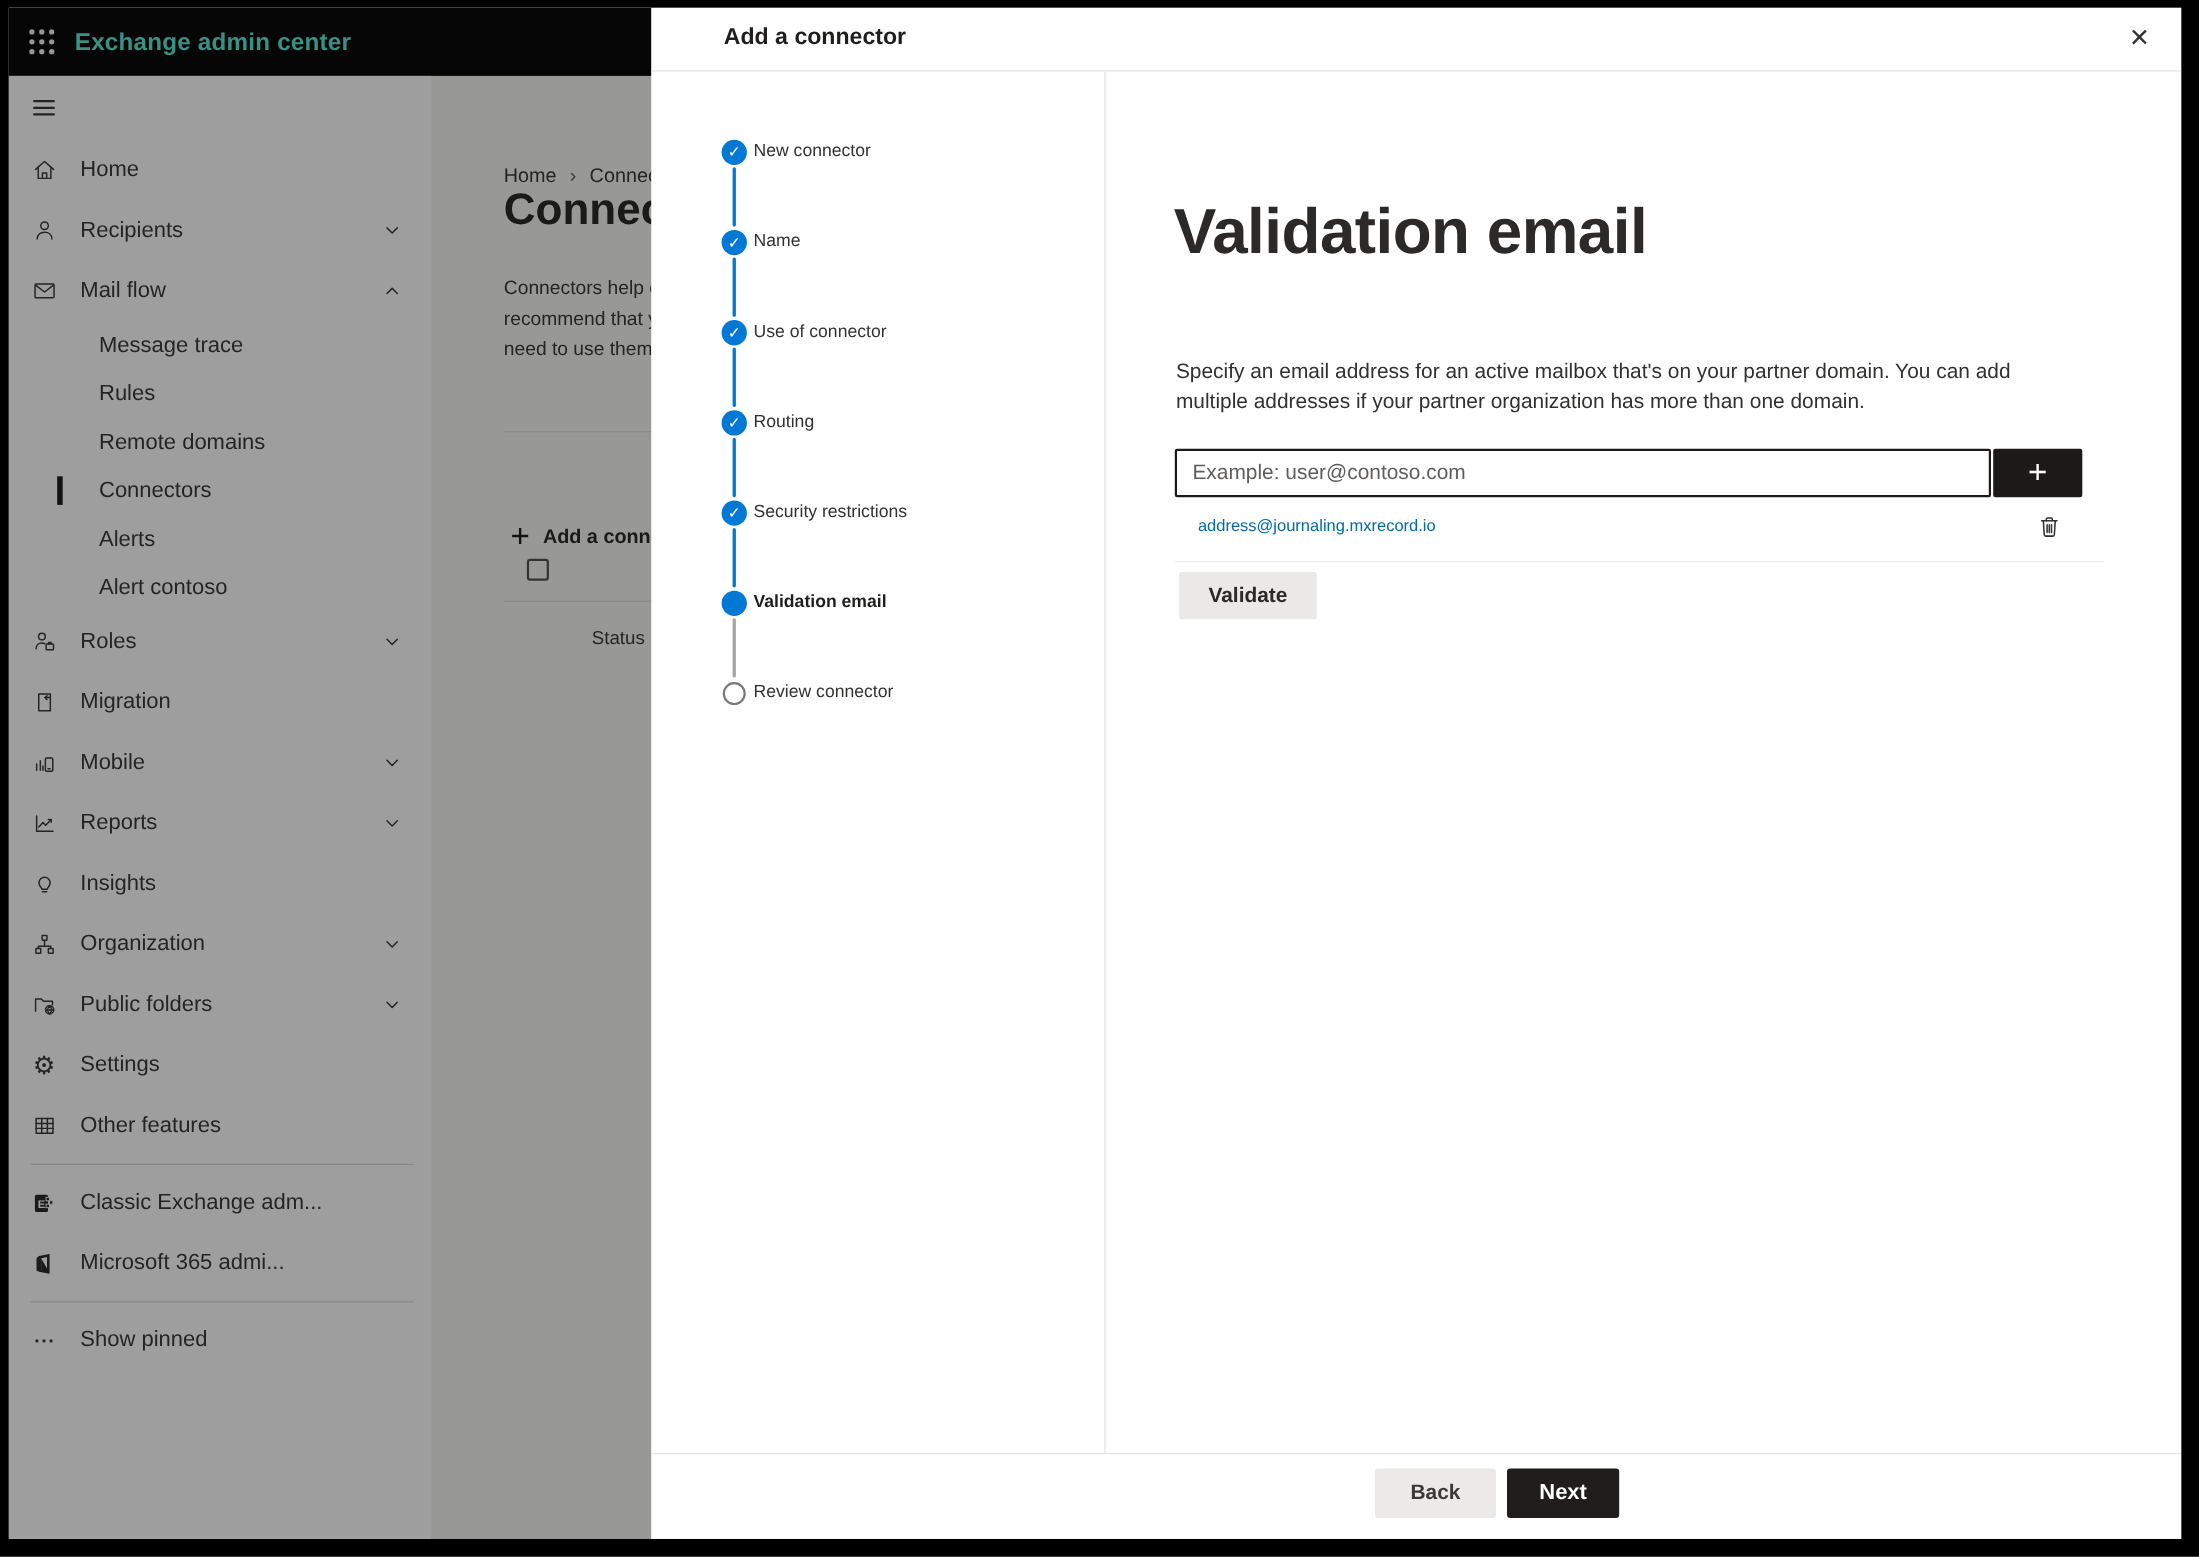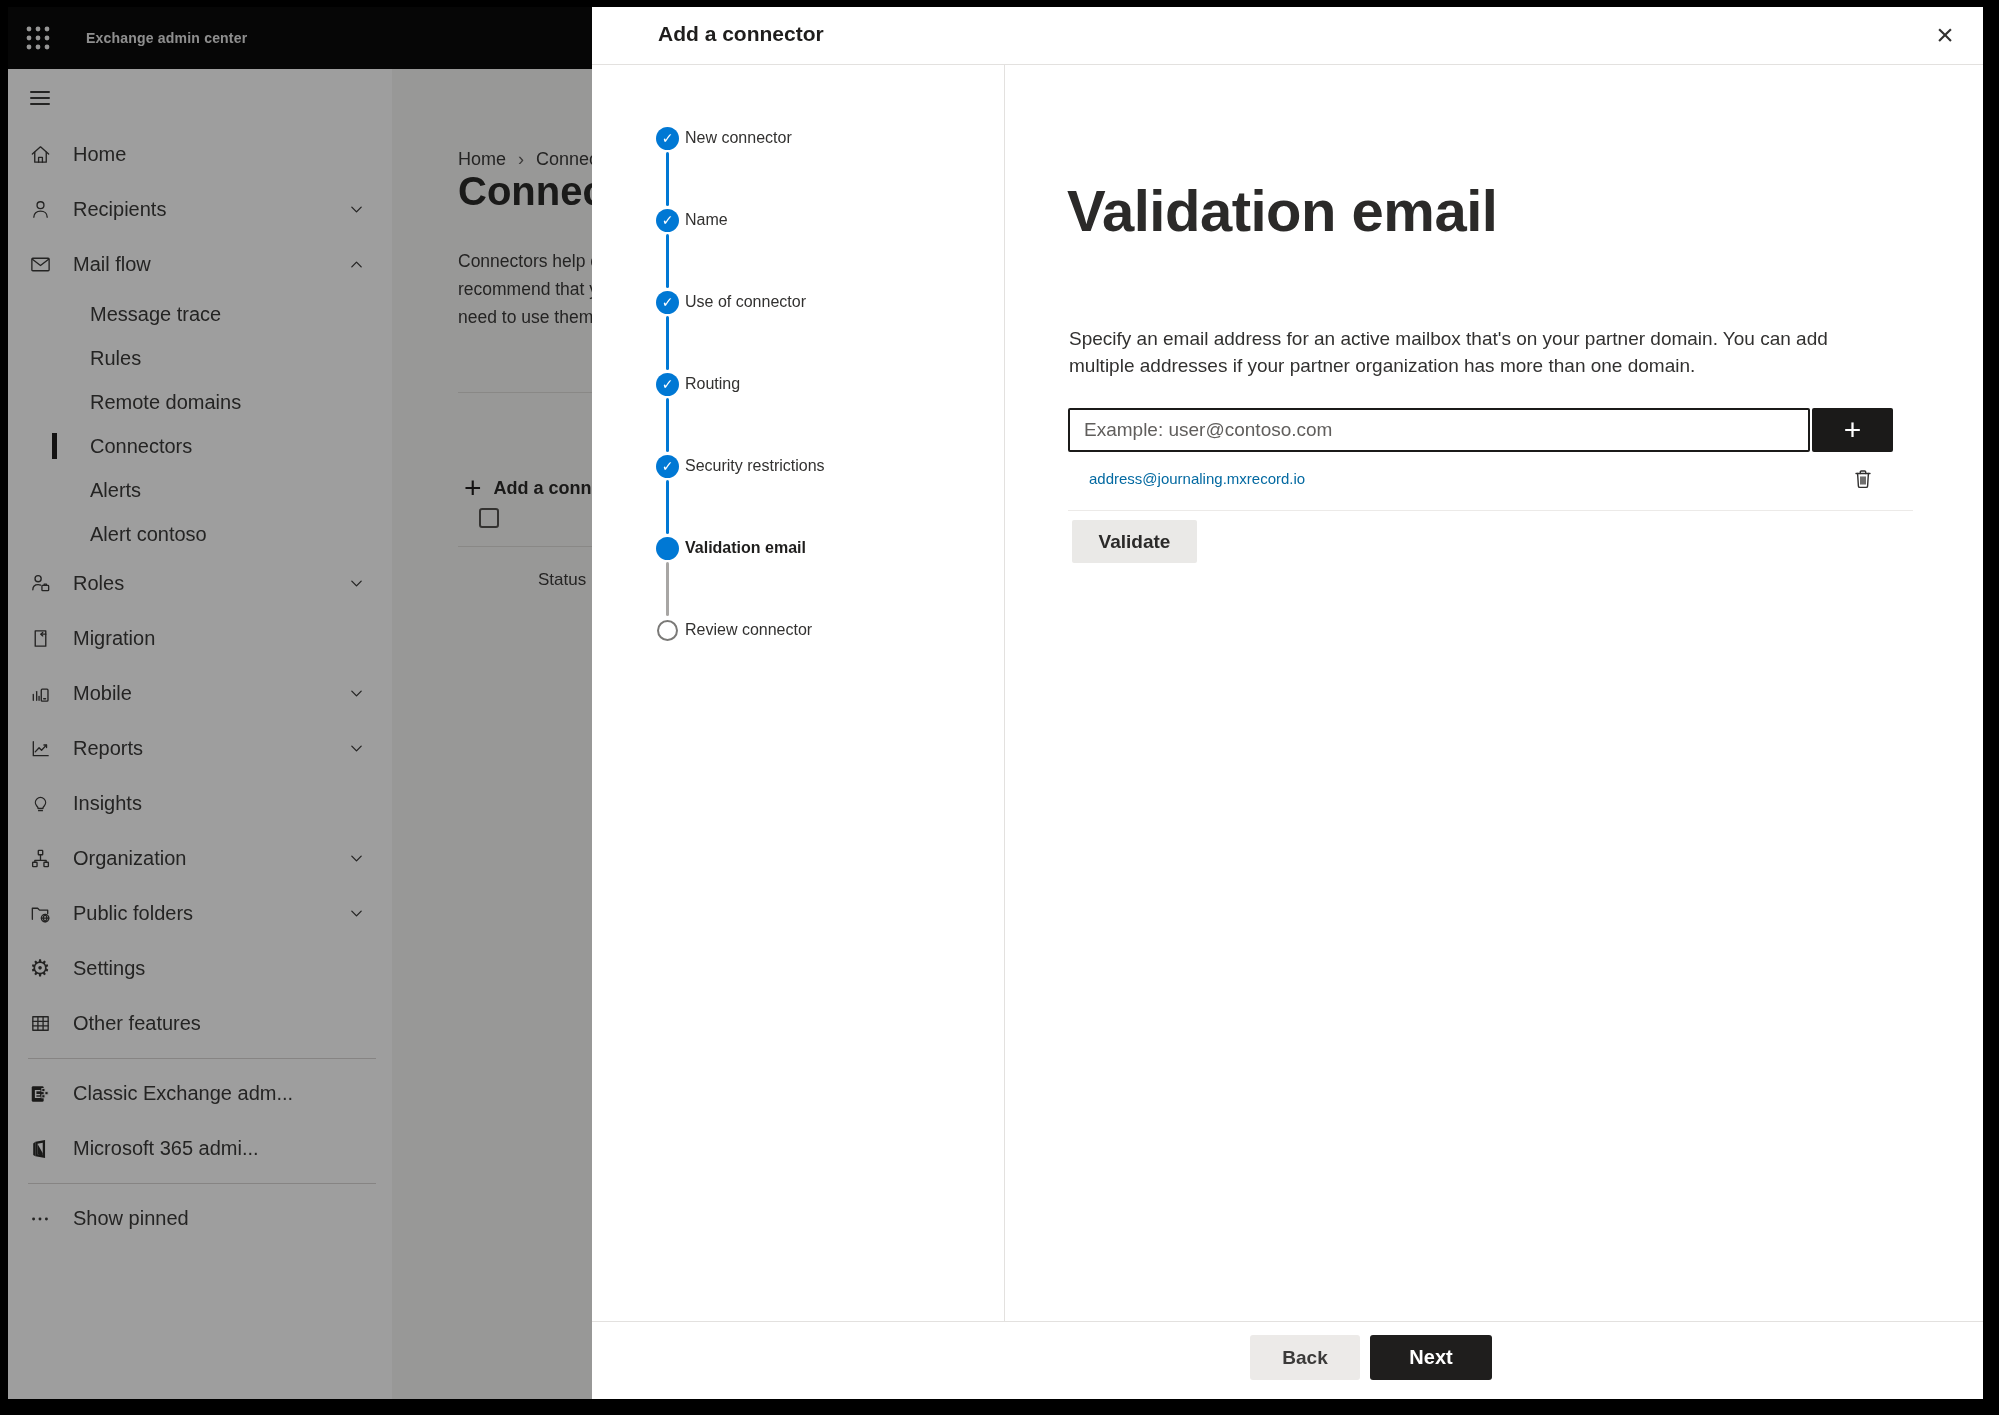--- a/index.html
+++ b/index.html
@@ -5,21 +5,21 @@
   * { margin:0; padding:0; box-sizing:border-box; }
   html,body { width:1999px; height:1415px; background:#000; overflow:hidden;
     font-family:"Liberation Sans","DejaVu Sans",sans-serif; }
   .viewport { position:absolute; left:8px; top:7px; width:1975px; height:1392px;
     background:#f6f5f4; overflow:hidden; }
 
   
   .topbar { position:absolute; left:0; top:0; width:100%; height:62px; background:#0b0b0b;
     display:flex; align-items:center; z-index:1; }
   .waffle-btn { width:60px; height:62px; display:flex; align-items:center; justify-content:center; cursor:pointer; }
-  .topbar-title { color:#e5e5e5; font-size:14px; font-weight:600; letter-spacing:.2px; margin-left:18px; }
+  .topbar-title { color:#5eead4; font-size:22px; font-weight:600; letter-spacing:.2px; }
 
   
   .sidebar { position:absolute; left:0; top:62px; width:384px; bottom:0; background:#ffffff;
     color:#3b3a39; z-index:1; }
   .hamburger { height:58px; display:flex; align-items:center; padding-left:20px; cursor:pointer; }
   .nav-item { position:relative; display:flex; align-items:center; height:55px; padding-left:20px;
     font-size:20px; color:#3b3a39; cursor:pointer; white-space:nowrap; }
   .nav-item .nav-icon { width:24px; height:24px; display:flex; align-items:center; justify-content:center;
     margin-right:21px; flex:none; }
   .nav-item.sub { height:44px; padding-left:82px; }
@@ -92,21 +92,21 @@
   .addr-div { position:absolute; left:476px; top:503px; width:845px; height:1px; background:#eceae8; }
   .validate-btn { position:absolute; left:480px; top:513px; width:125px; height:43px;
     background:#eae9e7; border:none; border-radius:2px; font-size:19px; font-weight:600; color:#2b2a29;
     cursor:pointer; font-family:"Liberation Sans","DejaVu Sans",sans-serif; }
 
   
   .panel-footer-div { position:absolute; left:0; top:1314px; width:100%; height:1px; background:#e3e1df; }
   .back-btn { position:absolute; left:658px; top:1328px; width:110px; height:45px; background:#eceae8;
     border:none; border-radius:3px; font-size:19px; font-weight:600; color:#3b3a39; cursor:pointer;
     font-family:"Liberation Sans","DejaVu Sans",sans-serif; }
-  .next-btn { position:absolute; left:778px; top:1328px; width:122px; height:45px; background:#1f1e1d;
+  .next-btn { position:absolute; left:778px; top:1328px; width:102px; height:45px; background:#1f1e1d;
     border:none; border-radius:3px; font-size:20px; font-weight:600; color:#ffffff; cursor:pointer;
     font-family:"Liberation Sans","DejaVu Sans",sans-serif; }
 
   svg.stroke-ic { stroke:#3b3a39; fill:none; stroke-width:1.4; stroke-linecap:round; stroke-linejoin:round; }
 </style>
 </head>
 <body>
 
 <div class="viewport">
 

